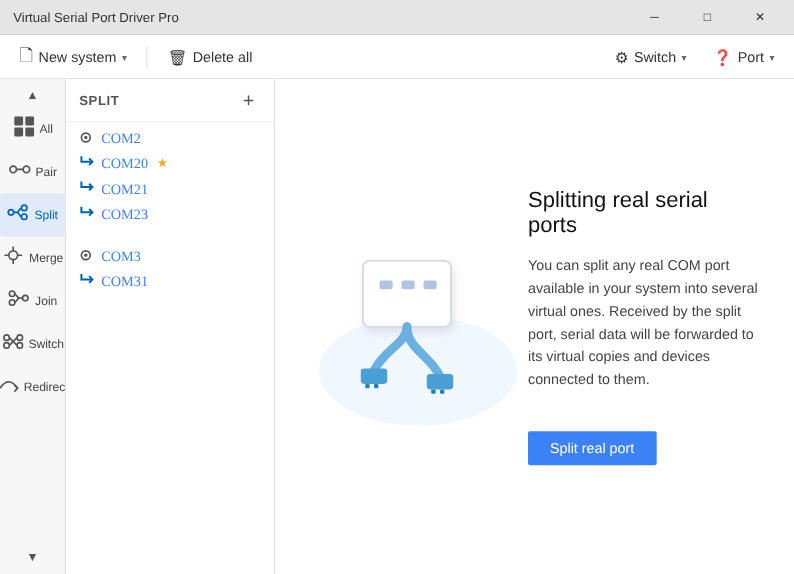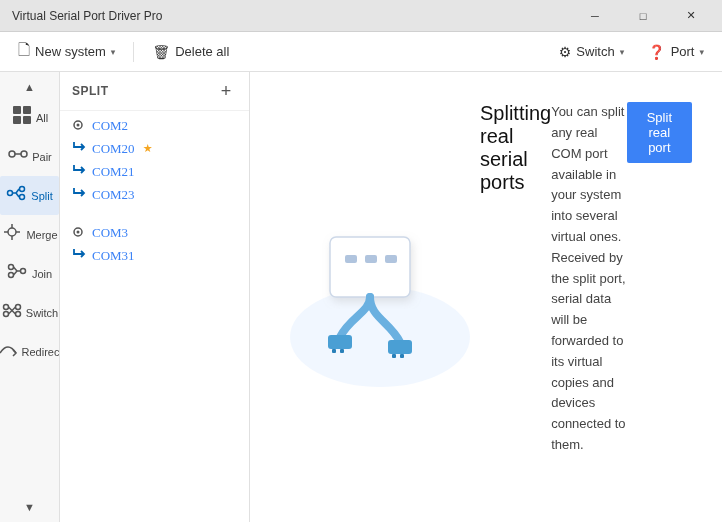--- a/index.html
+++ b/index.html
@@ -215,21 +215,21 @@
       display: flex;
       align-items: center;
       justify-content: center;
       background: #fff;
       position: relative;
       overflow: hidden;
     }
 
     .info-panel {
       display: flex;
-      flex-direction: row;
+      flex-direction: column;
       align-items: flex-start;
       padding: 30px;
       max-width: 360px;
     }
     .info-title {
       font-size: 20px;
       font-weight: 400;
       color: #111;
       margin-bottom: 14px;
     }

